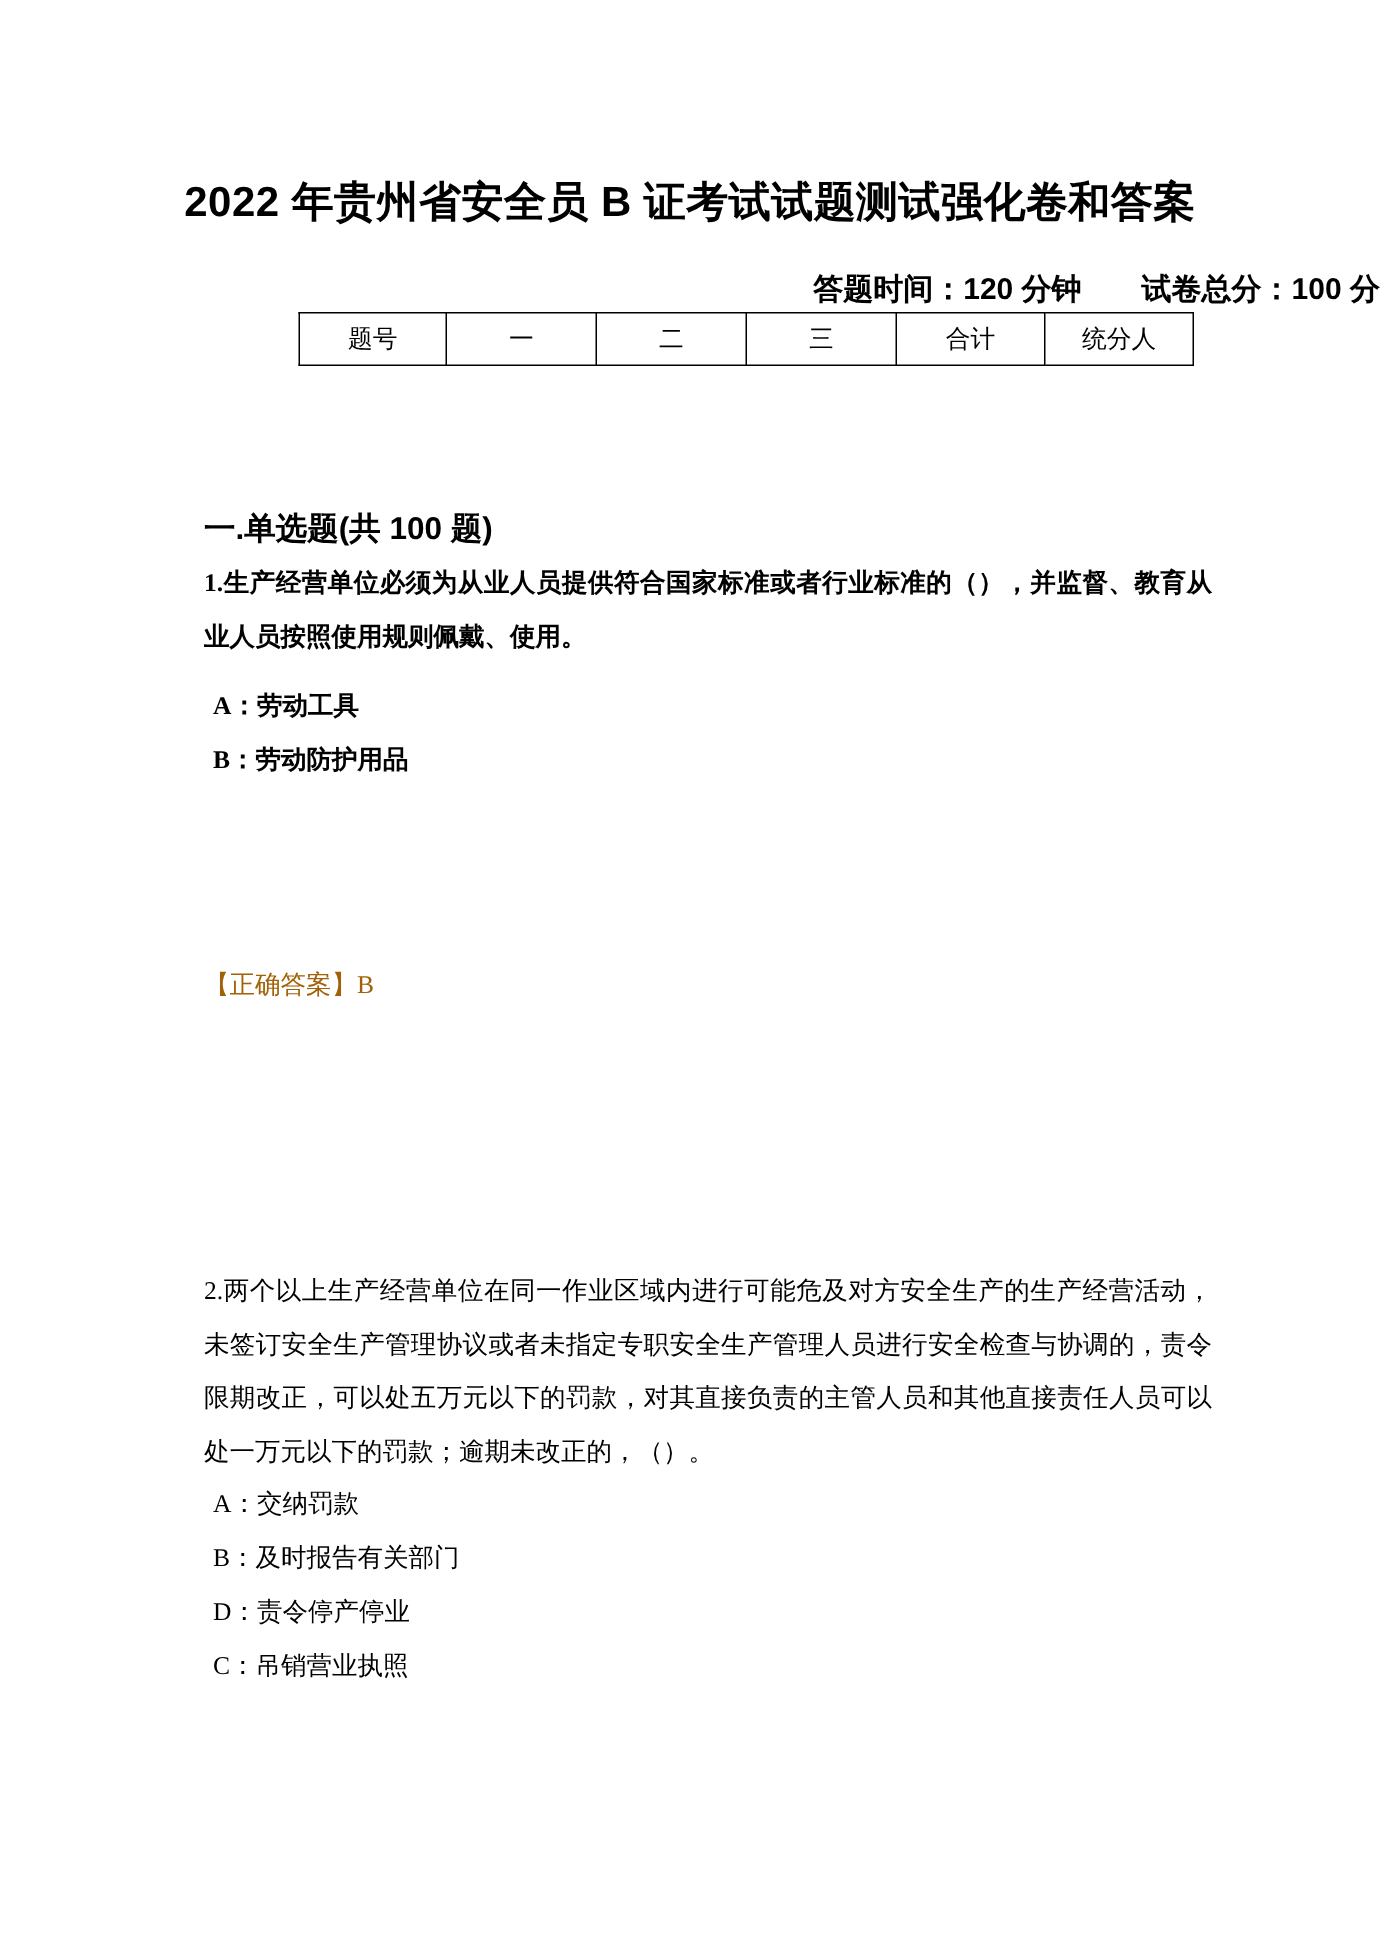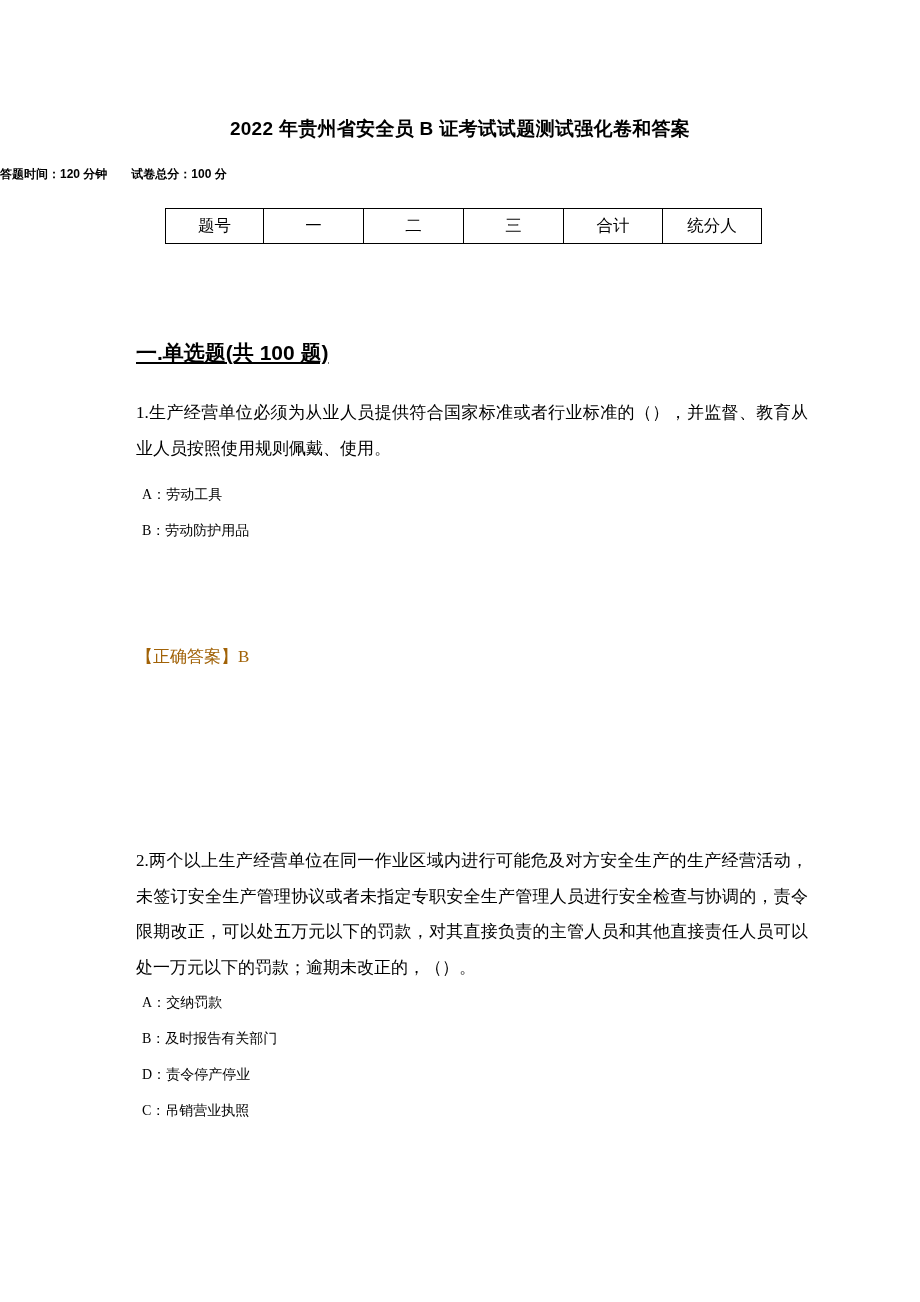--- a/index.html
+++ b/index.html
@@ -24,50 +24,51 @@
 
   
   .doc-title {
     position: absolute;
     left: 0;
     right: 0;
     top: 118px;
     text-align: center;
     font-family: "Liberation Sans", "DejaVu Sans", sans-serif;
     font-weight: bold;
-    font-size: 19px;
+    font-size: 28px;
     letter-spacing: 0.3px;
     line-height: 1.2;
     white-space: nowrap;
   }
 
   .doc-subtitle {
     position: absolute;
     left: 0;
     right: 0;
-    top: 167px;
-    text-align: left;
+    top: 181px;
+    text-align: right;
     font-family: "Liberation Sans", "DejaVu Sans", sans-serif;
     font-weight: bold;
-    font-size: 12px;
+    font-size: 20px;
     line-height: 1.25;
     white-space: pre;
   }
 
   
   .score-table-wrap {
     position: absolute;
     left: 165px;
     top: 208px;
     width: 590px;
   }
   table.score-table {
     border-collapse: collapse;
     width: 590px;
     table-layout: fixed;
+    margin-left: 34px;
   }
   table.score-table td {
     border: 1px solid #000000;
     text-align: center;
     font-family: "Liberation Sans", "DejaVu Sans", sans-serif;
     font-size: 16.5px;
     color: #000;
     padding: 0;
   }
   table.score-table tr.head-row td { height: 34px; }
@@ -86,21 +87,20 @@
   
   .section-heading {
     position: absolute;
     left: 136px;
     top: 340px;
     font-family: "Liberation Sans", "DejaVu Sans", sans-serif;
     font-weight: bold;
     font-size: 21px;
     line-height: 1.25;
     white-space: nowrap;
-    text-decoration: underline;
   }
 
   
   .question {
     position: absolute;
     left: 136px;
     width: 672px;
   }
   .q-body {
     font-family: "Liberation Serif", "DejaVu Serif", serif;
@@ -110,39 +110,39 @@
     text-justify: inter-ideograph;
     margin: 0;
   }
   .q-options {
     margin: 0;
     padding: 0;
     list-style: none;
   }
   .q-options li {
     font-family: "Liberation Serif", "DejaVu Serif", serif;
-    font-size: 14px;
+    font-size: 17px;
     line-height: 36px;
     padding-left: 6px;
     white-space: nowrap;
   }
   .opt-letter {
     font-family: "Liberation Serif", "DejaVu Serif", serif;
   }
 
   .answer-line {
     font-family: "Liberation Serif", "DejaVu Serif", serif;
     font-size: 17px;
     line-height: 30px;
     color: #a16207;
     white-space: nowrap;
   }
 
   
-  #question-1 { top: 395px; }
+  #question-1 { top: 371px; font-weight: bold; }
   #q1-options { margin-top: 11px; }
   #q1-answer  { position: absolute; left: 136px; top: 642px; }
 
   #question-2 { top: 843px; }
   #q2-options { }
 </style>
 </head>
 <body>
 
 <div class="page">

